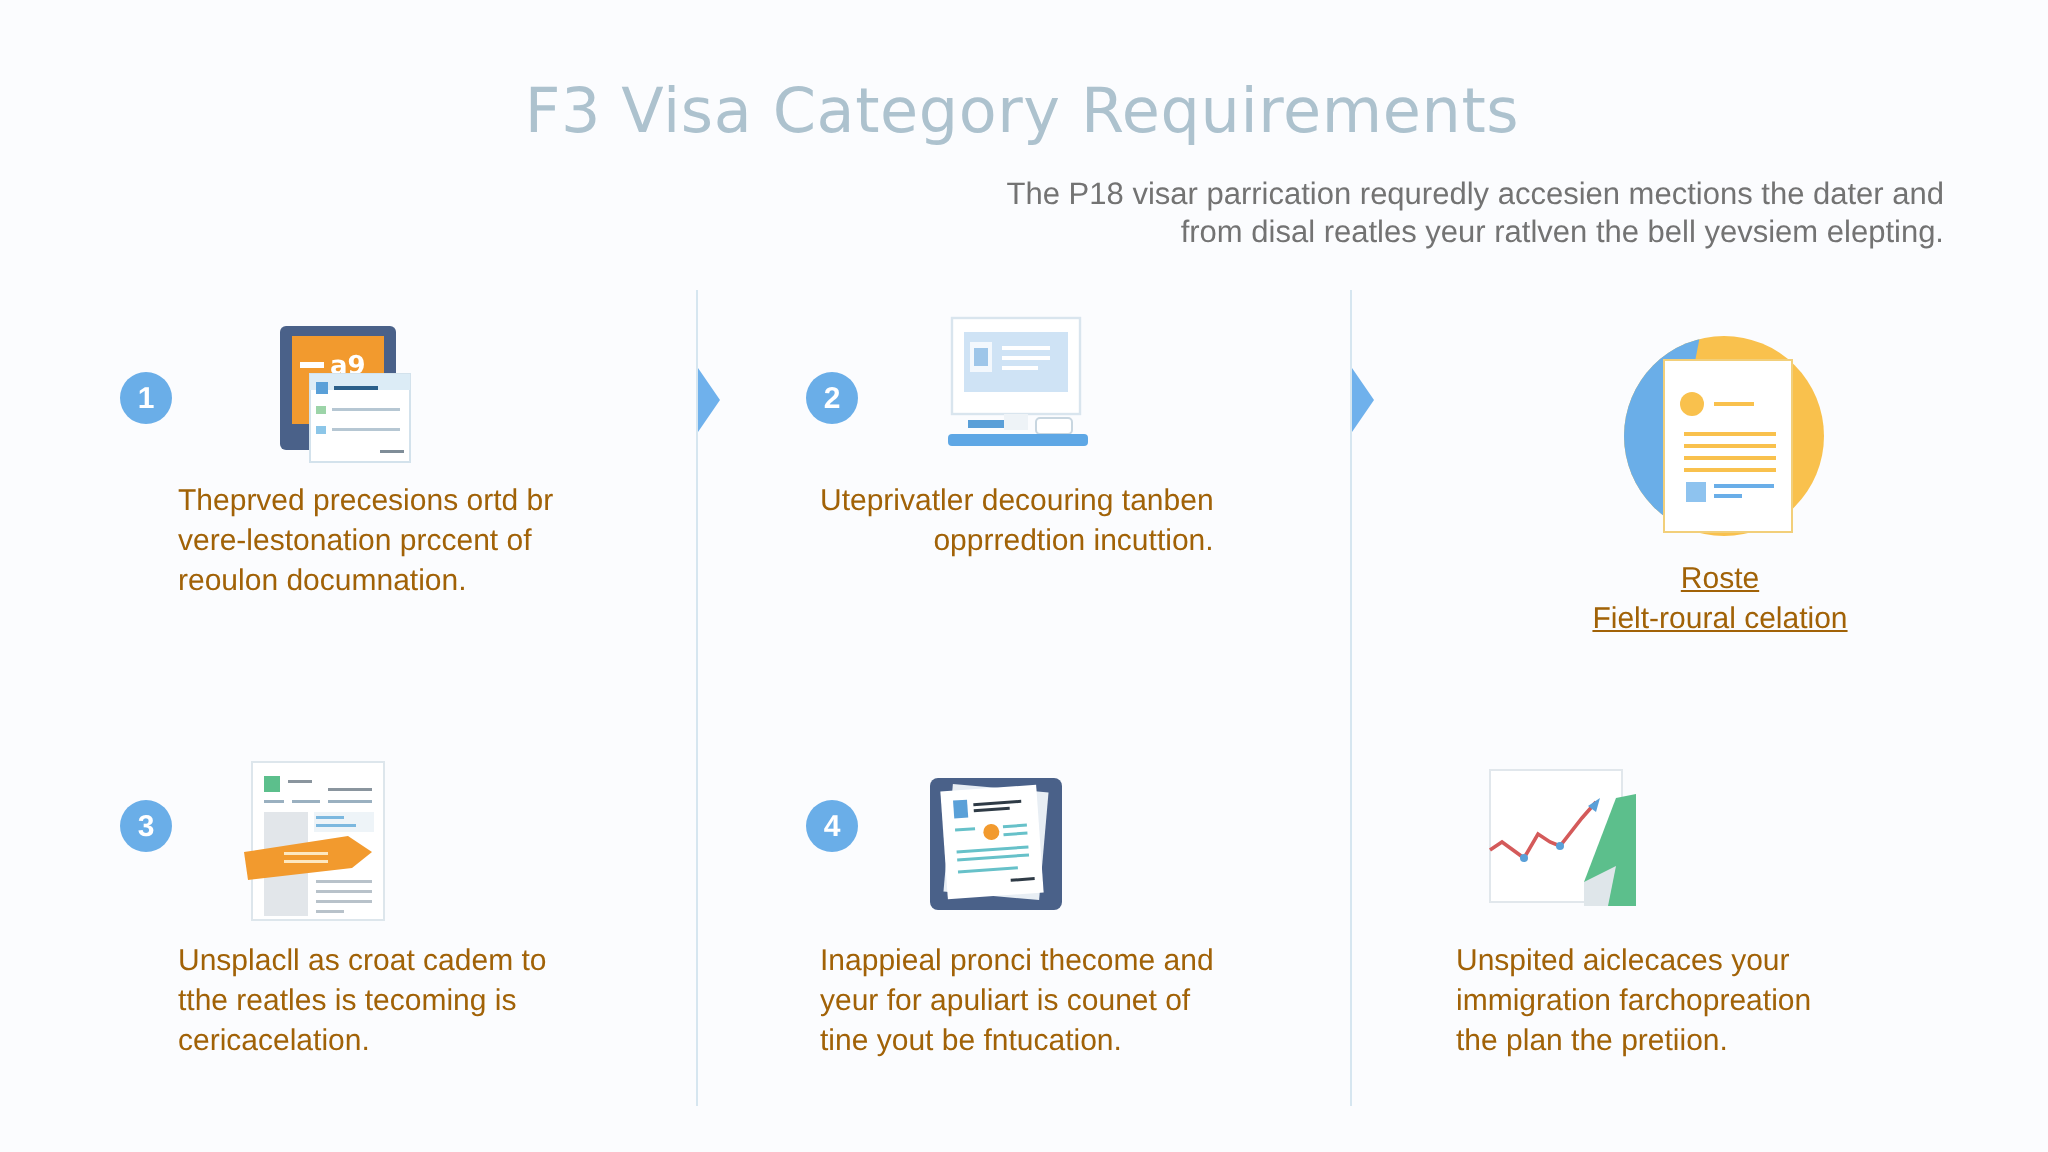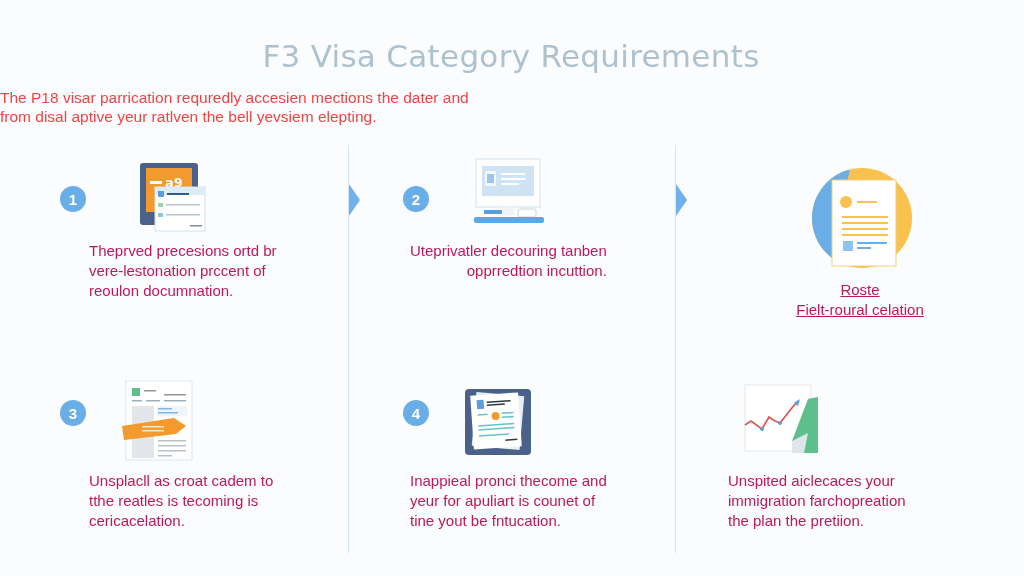--- a/index.html
+++ b/index.html
@@ -14,48 +14,48 @@
     position:absolute; left:0; width:1022px; top:38px;
     text-align:center; font-size:31px; font-weight:300;
     color:#a9bfcc; letter-spacing:0.3px;
     font-family:"DejaVu Sans", sans-serif;
     font-weight:normal;
     -webkit-text-stroke:0;
     opacity:0.95;
   }
   .subtitle {
     position:absolute; left:0; width:972px; top:88px;
-    text-align:left; font-size:15.5px; line-height:19px; color:#ef4444;
+    text-align:right; font-size:15.5px; line-height:19px; color:#737373;
   }
   .divider {
     position:absolute; top:145px; height:408px; width:1px; background:#d6e6f0;
   }
   .arrow {
     position:absolute; width:0; height:0;
     border-top:16px solid transparent; border-bottom:16px solid transparent;
     border-left:11px solid #6fb1ec;
   }
   .badge {
     position:absolute; width:26px; height:26px; border-radius:50%;
     background:#6aaee8; color:#fff; font-weight:bold; font-size:15px;
     display:flex; align-items:center; justify-content:center;
   }
   .step-text {
-    position:absolute; font-size:15px; line-height:20px; color:#be185d;
+    position:absolute; font-size:15px; line-height:20px; color:#a16207;
   }
   .icon { position:absolute; }
   .center-text { text-align:center;text-decoration:underline; }
 </style>
 </head>
 <body>
 
 <div class="title">F3 Visa Category Requirements</div>
 <div class="subtitle">
   <div>The P18 visar parrication requredly accesien mections the dater and</div>
-  <div>from disal aptive yeur ratlven the bell yevsiem elepting.</div>
+  <div>from disal reatles yeur ratlven the bell yevsiem elepting.</div>
 </div>
 
 <div class="divider" style="left:348px;"></div>
 <div class="arrow" style="left:349px; top:184px;"></div>
 <div class="divider" style="left:675px;"></div>
 <div class="arrow" style="left:676px; top:184px;"></div>
 
 <div>
   <div class="badge" style="left:60px; top:186px;">1</div>
   <svg class="icon" style="left:138px; top:161px;" width="70" height="72" viewBox="0 0 70 72">

